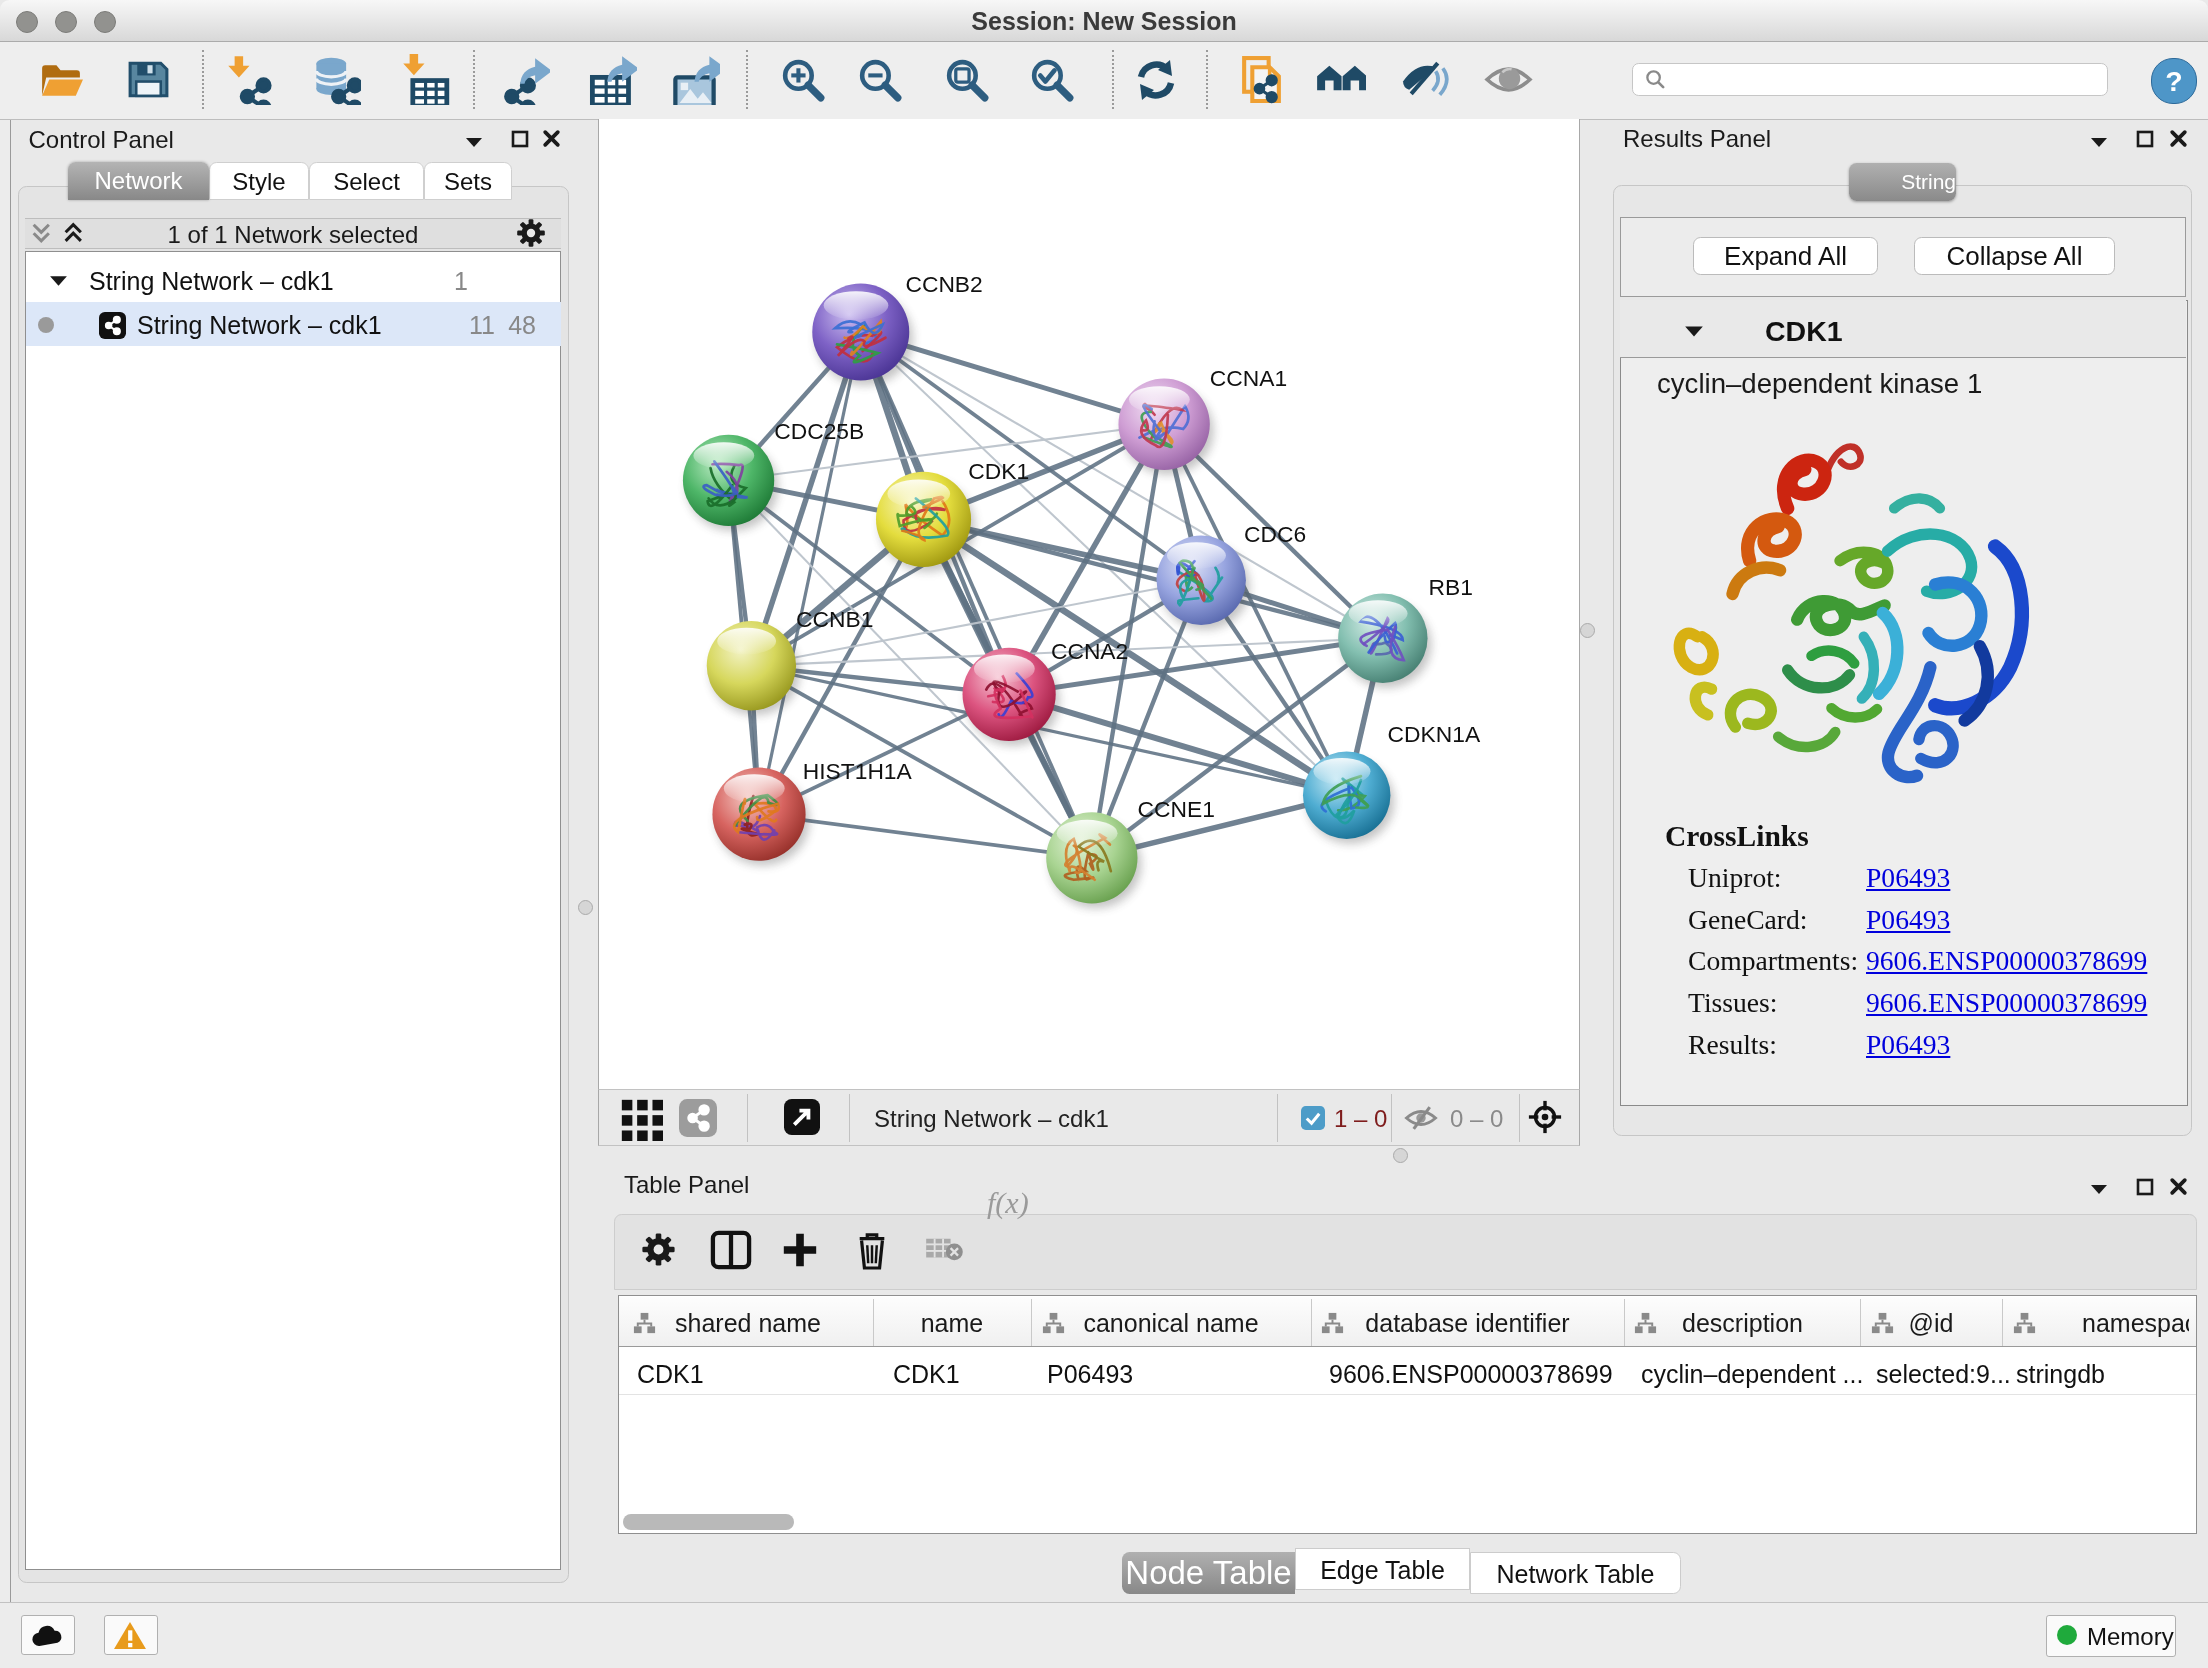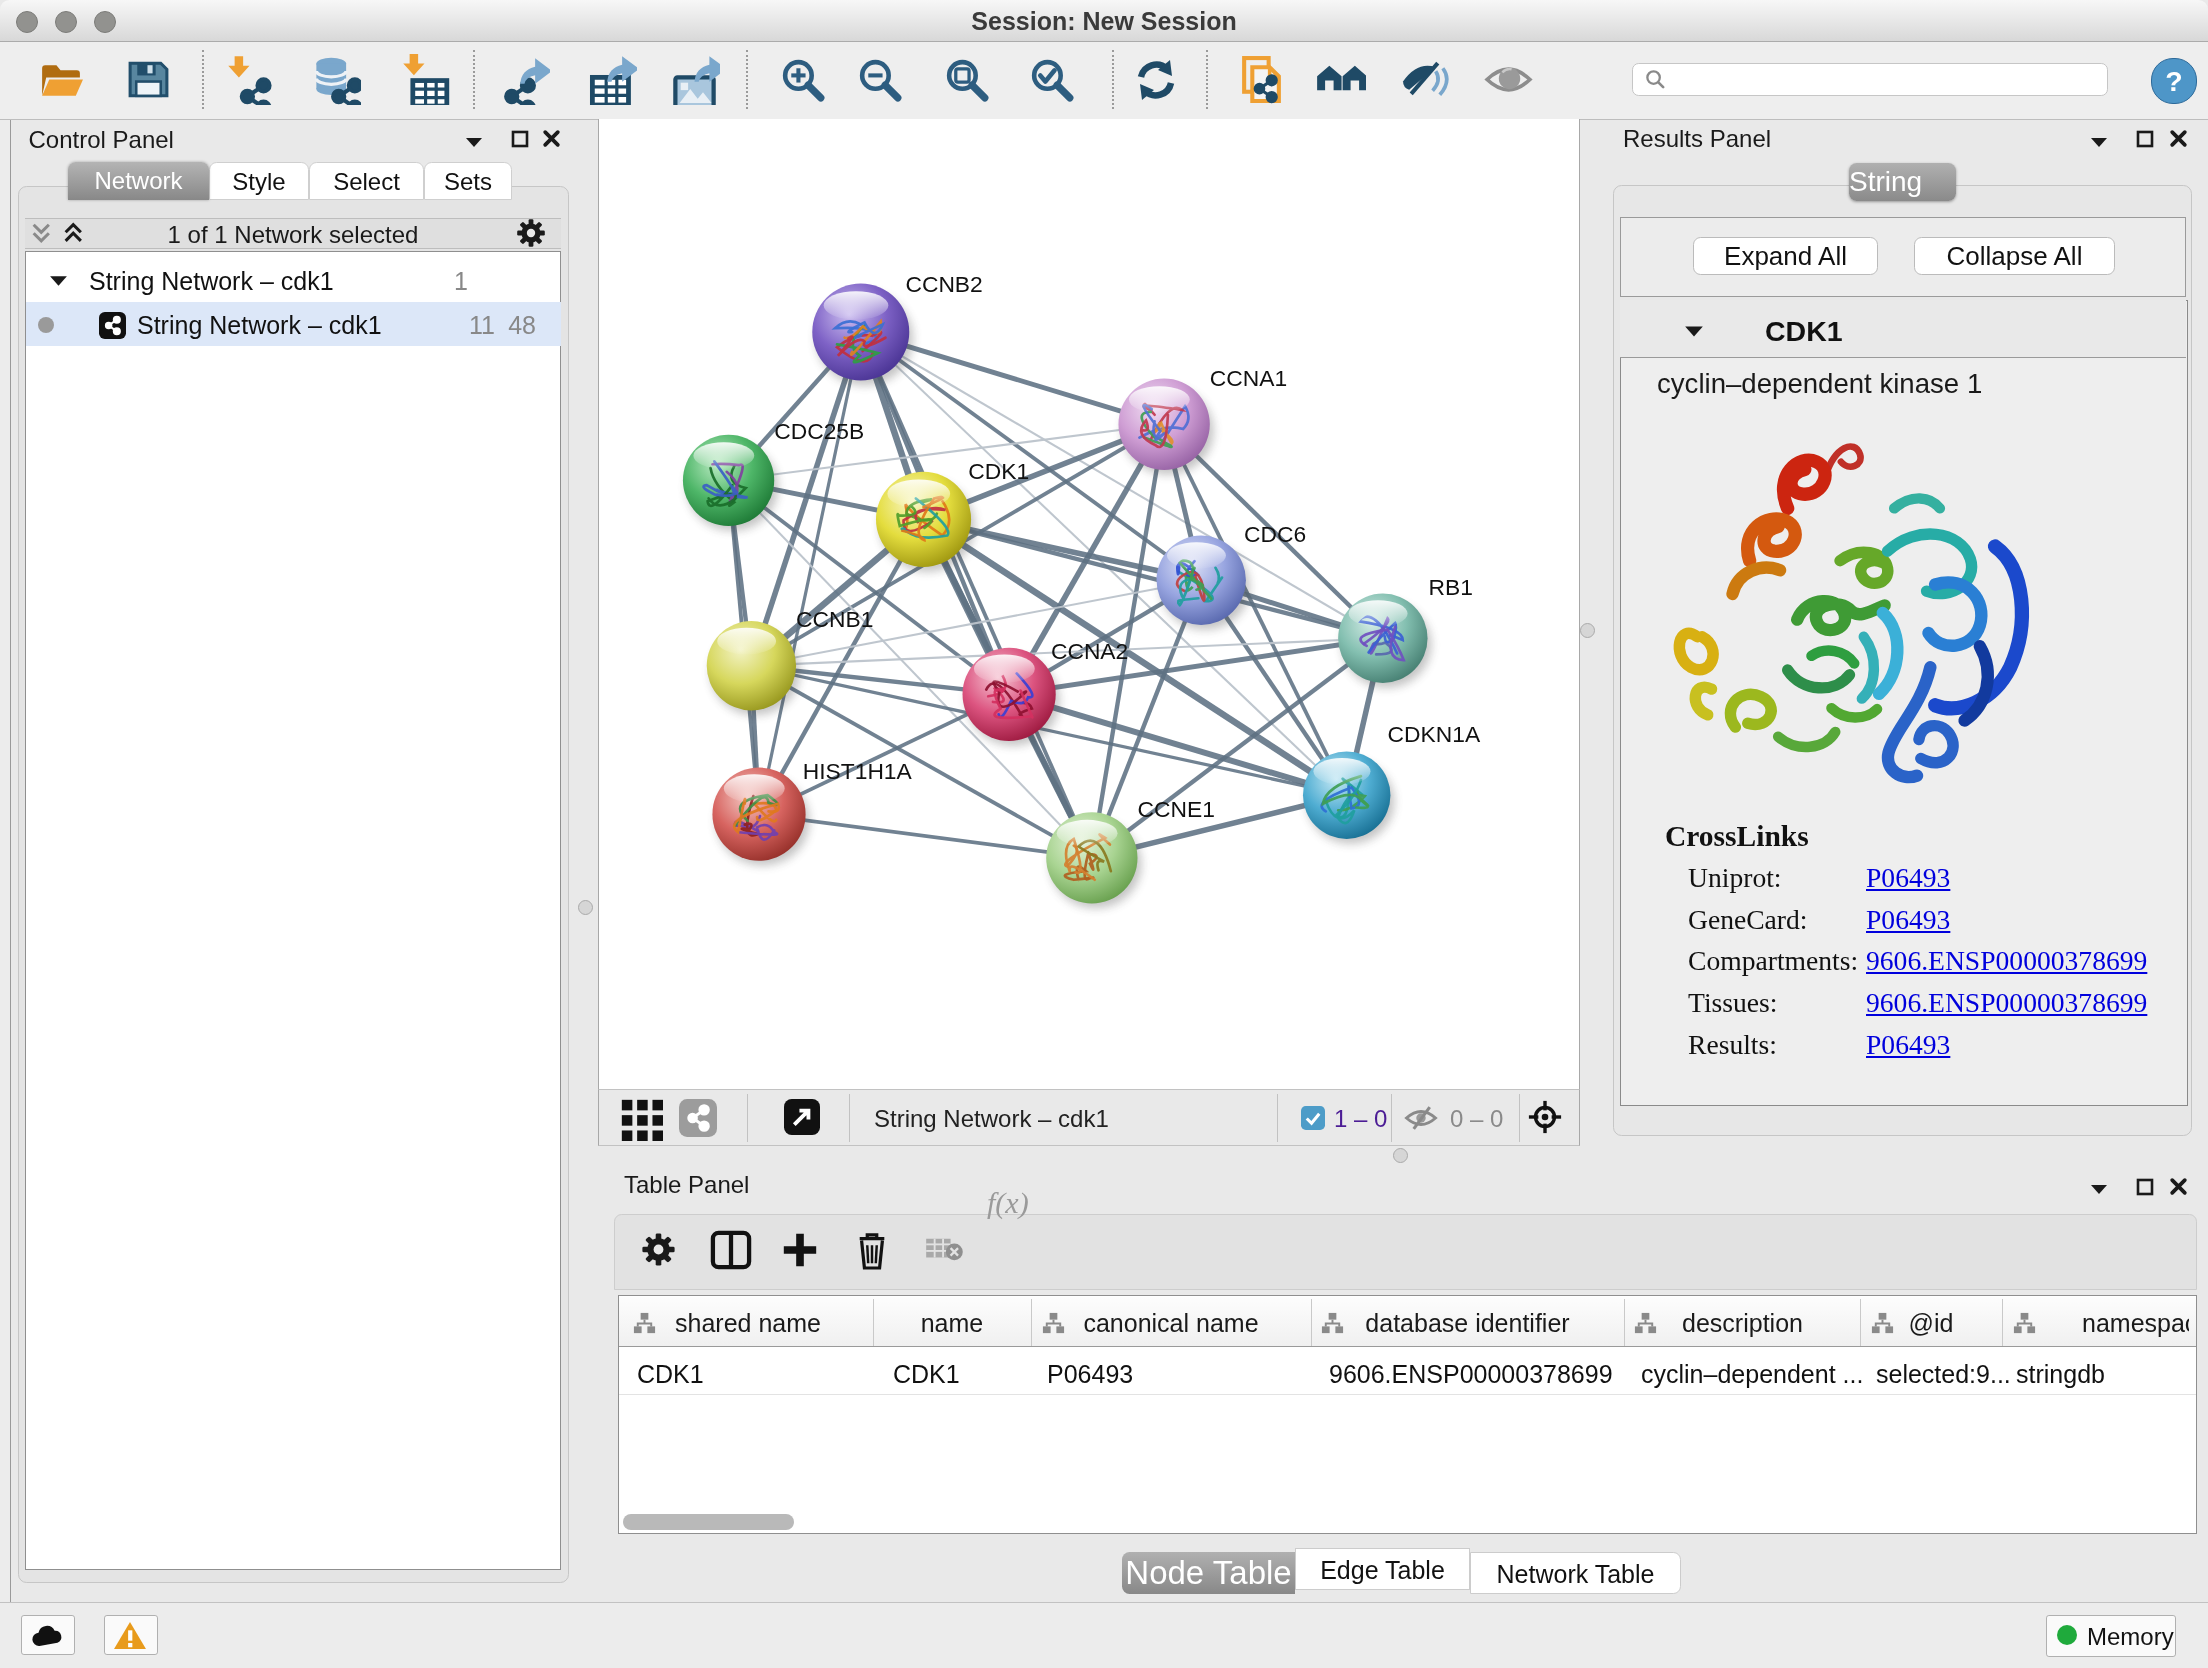--- a/index.html
+++ b/index.html
@@ -528,21 +528,21 @@
     <rect width="28" height="28" rx="6" fill="#111"></rect>
     <path d="M8 20 L18 10 M12 9 h7 v7" stroke="#fff" stroke-width="3" fill="none"></path>
   </svg>
 <div style="position:absolute;left:849px;top:1094px;height:48px;border-left:1px solid #c2c2c2"></div>
 <div style="position:absolute;left:874px;top:1105px;font-size:24px;color:#222">String Network – cdk1</div>
 <div style="position:absolute;left:1277px;top:1094px;height:48px;border-left:1px solid #c2c2c2"></div>
 <svg style="position:absolute;left:1301px;top:1106px" width="24" height="24" viewBox="0 0 25 25">
     <rect width="25" height="25" rx="5" fill="#4d9cc8"></rect>
     <path d="M6 13 l5 5 8-10" stroke="#fff" stroke-width="3.2" fill="none"></path>
   </svg>
-<div style="position:absolute;left:1334px;top:1105px;font-size:24px;color:#4c1d95">1 – 0</div>
+<div style="position:absolute;left:1334px;top:1105px;font-size:24px;color:#7f1d1d">1 – 0</div>
 <div style="position:absolute;left:1391px;top:1094px;height:48px;border-left:1px solid #c2c2c2"></div>
 <svg style="position:absolute;left:1403px;top:1102px" width="36" height="32" viewBox="0 0 48 44">
     <path d="M4 22 q20-18 40 0 q-20 18 -40 0 z" fill="none" stroke="#8a8a8a" stroke-width="4"></path>
     <circle cx="24" cy="22" r="6.5" fill="#9a9a9a"></circle>
     <line x1="36" y1="7" x2="14" y2="37" stroke="#8a8a8a" stroke-width="4.2"></line>
   </svg>
 <div style="position:absolute;left:1450px;top:1105px;font-size:24px;color:#8a8a8a">0 – 0</div>
 <div style="position:absolute;left:1519px;top:1094px;height:48px;border-left:1px solid #c2c2c2"></div>
 <svg style="position:absolute;left:1527px;top:1099px" width="36" height="36" viewBox="0 0 38 38">
     <circle cx="19" cy="19" r="10" fill="none" stroke="#111" stroke-width="3.6"></circle>
@@ -558,21 +558,21 @@
 <svg style="position:absolute;left:2089px;top:132px" width="20" height="20" viewBox="0 0 20 20">
     <path d="M2 6 h16 l-8 9 z" fill="#1a1a1a"></path>
   </svg>
 <svg style="position:absolute;left:2135px;top:129px" width="20" height="20" viewBox="0 0 20 20">
     <rect x="3" y="3" width="14" height="14" fill="none" stroke="#1a1a1a" stroke-width="2.6"></rect>
   </svg>
 <svg style="position:absolute;left:2168px;top:128px" width="21" height="21" viewBox="0 0 20 20">
     <path d="M4 4 L16 16 M16 4 L4 16" stroke="#1a1a1a" stroke-width="3.6" stroke-linecap="round"></path>
   </svg>
 <div style="position:absolute;left:1613px;top:185px;width:577px;height:949px;background:#e7e7e7;border:1px solid #c6c6c6;border-radius:8.6px"></div>
-<div style="position:absolute;left:1849px;top:163px;width:107px;height:38px;border-radius:7.6px;background:linear-gradient(#b0b0b0,#8a8a8a);color:#fff;font-size:28px;text-align:left;line-height:38px;box-shadow:0 1px 2.9px rgba(0,0,0,0.35)">String</div>
+<div style="position:absolute;left:1849px;top:163px;width:107px;height:38px;border-radius:7.6px;background:linear-gradient(#b0b0b0,#8a8a8a);color:#fff;font-size:21px;text-align:right;line-height:38px;box-shadow:0 1px 2.9px rgba(0,0,0,0.35)">String</div>
 <div style="position:absolute;left:1620px;top:217px;width:564px;height:78px;background:#ececec;border:1px solid #9a9a9a"></div>
 <div style="position:absolute;left:1693px;top:237px;width:185px;height:38px;background:#fff;border:1px solid #bbb;border-radius:7.6px;box-sizing:border-box;font-size:26px;text-align:center;line-height:36px;color:#111">Expand All</div>
 <div style="position:absolute;left:1914px;top:237px;width:201px;height:38px;background:#fff;border:1px solid #bbb;border-radius:7.6px;box-sizing:border-box;font-size:26px;text-align:center;line-height:36px;color:#111">Collapse All</div>
 <div style="position:absolute;left:1620px;top:300px;width:566px;height:804px;background:#eeeeee;border:1px solid #8a8a8a"></div>
 <div style="position:absolute;left:1620px;top:300px;width:566px;height:58px;background:#e9e9e9;border-bottom:1px solid #9a9a9a;box-sizing:border-box"></div>
 <svg style="position:absolute;left:1683px;top:320px" width="22" height="22" viewBox="0 0 20 20">
     <path d="M2 6 h16 l-8 9 z" fill="#1a1a1a"></path>
   </svg>
 <div style="position:absolute;left:1765px;top:315px;font-size:28.5px;font-weight:bold;color:#111">CDK1</div>
 <div style="position:absolute;left:1657px;top:368px;font-size:27.6px;color:#1a1a1a">cyclin–dependent kinase 1</div>

